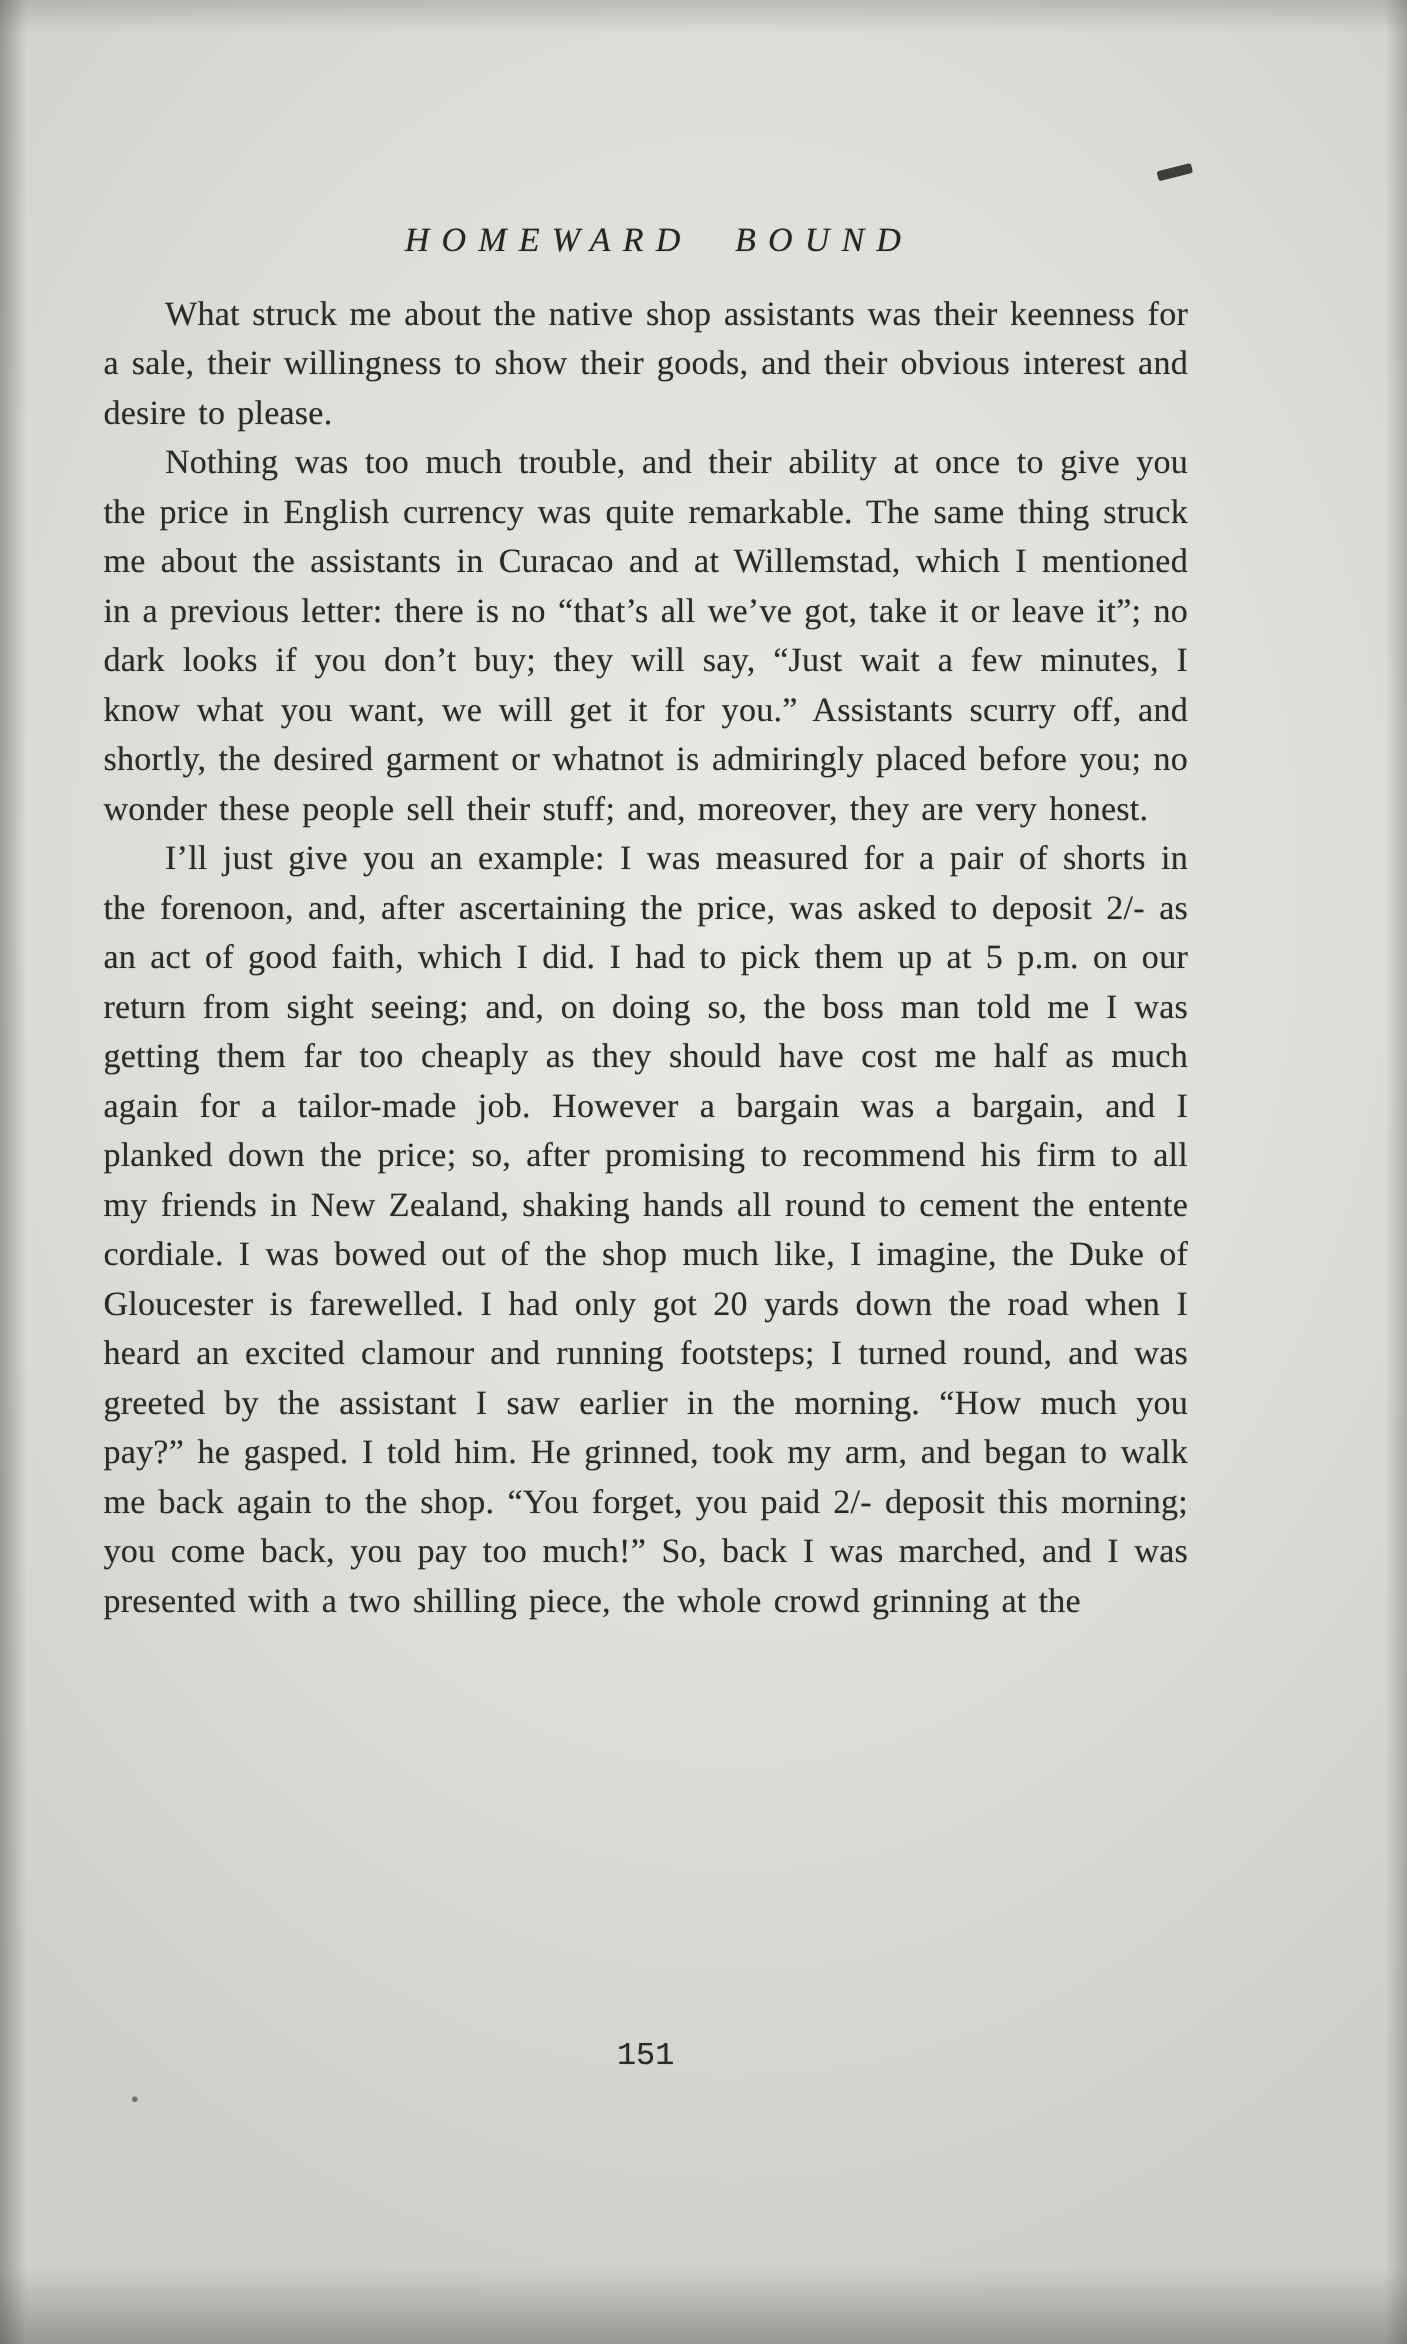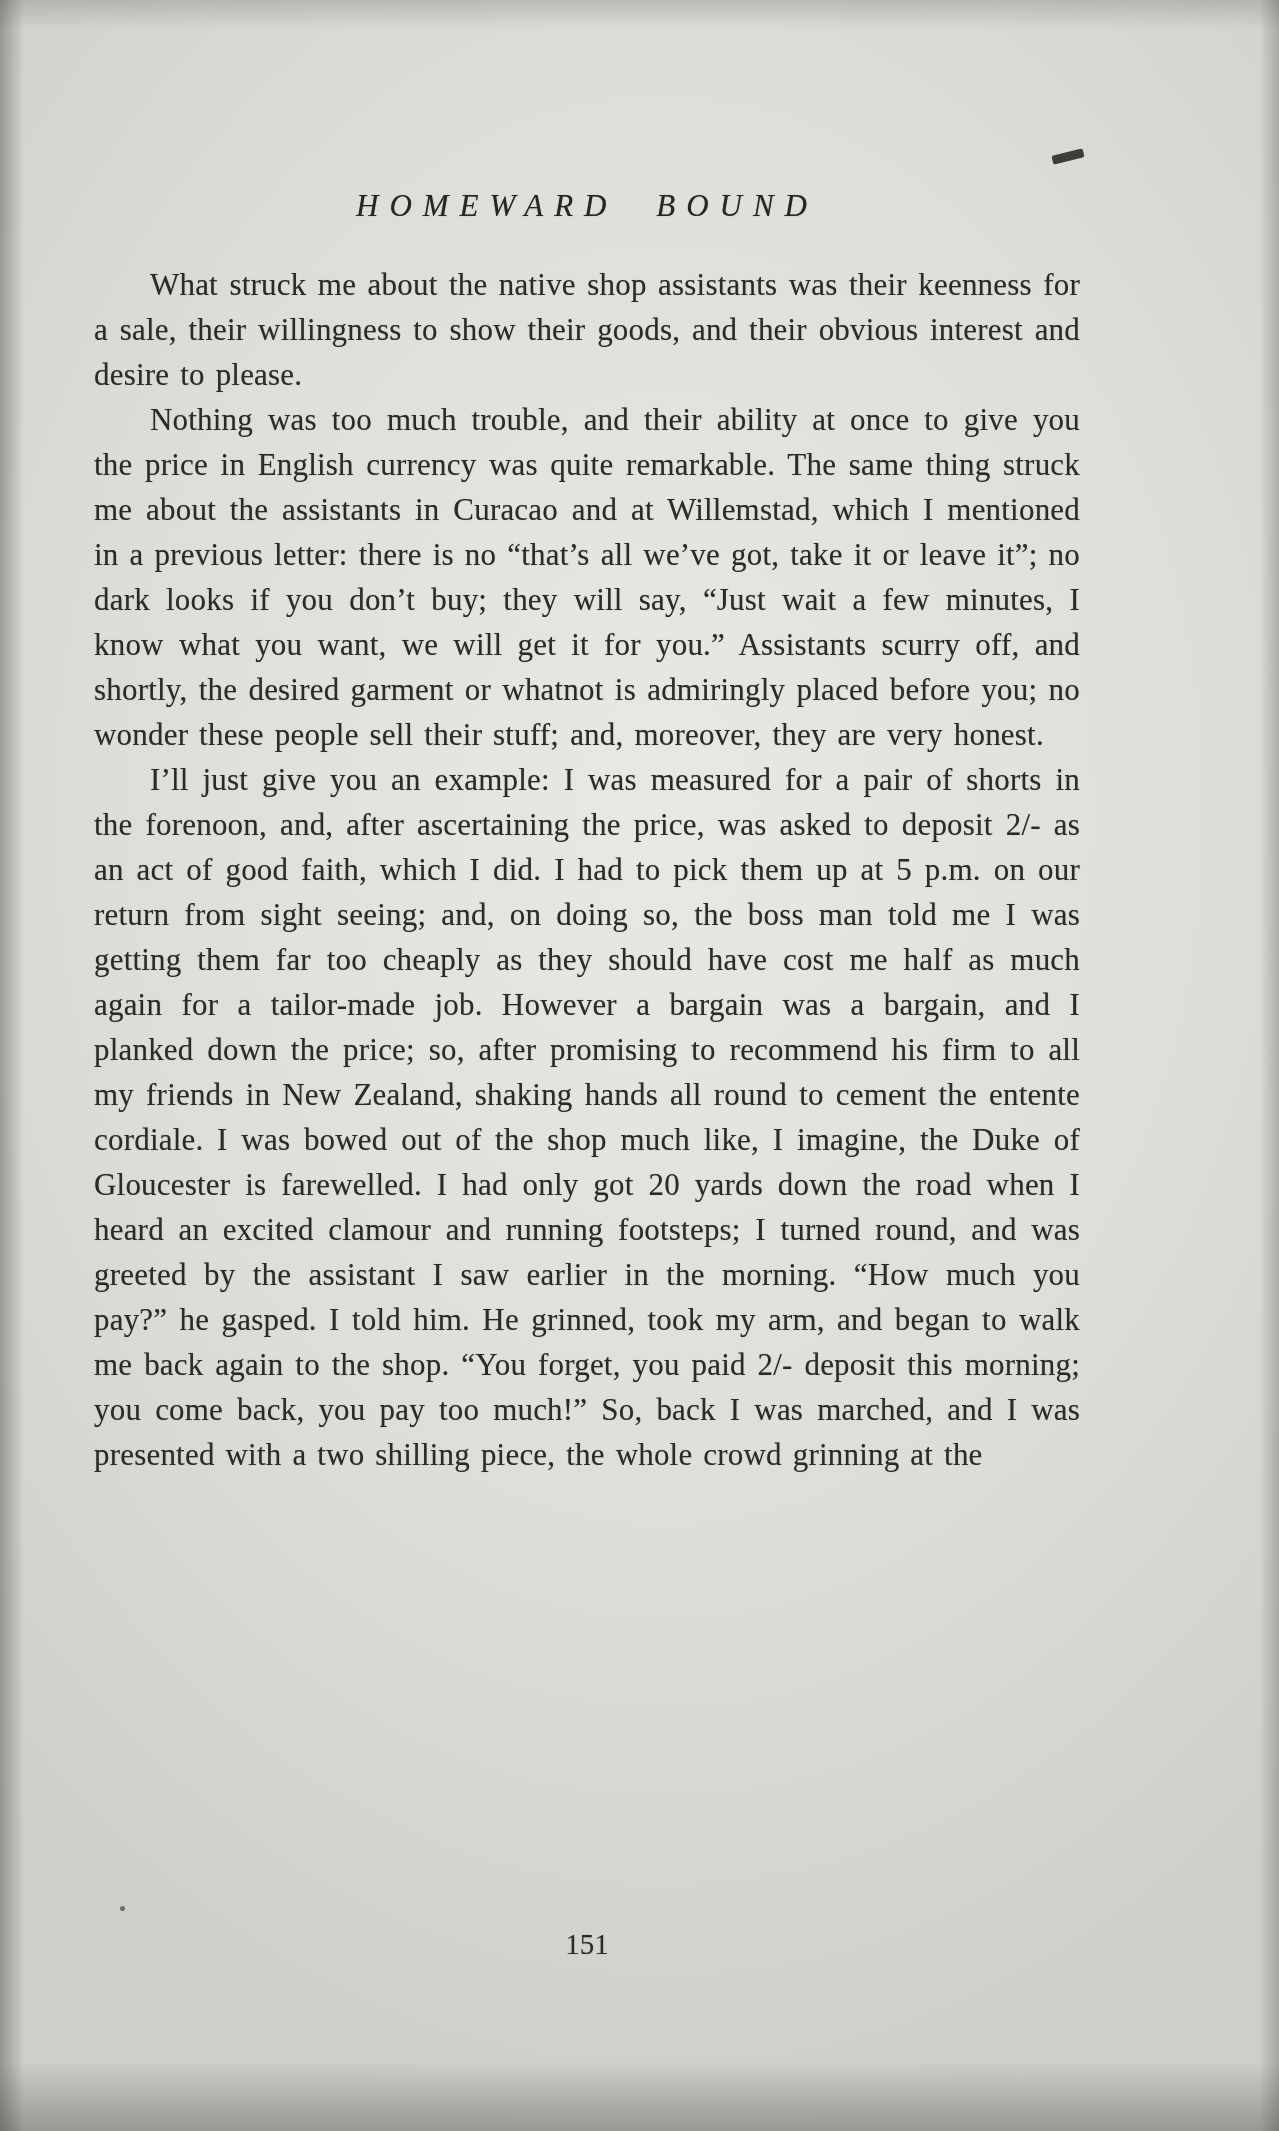--- a/index.html
+++ b/index.html
@@ -18,21 +18,21 @@
       linear-gradient(270deg, rgba(55,55,52,0.28) 0px, rgba(55,55,52,0) 20px),
       linear-gradient(180deg, rgba(55,55,52,0.20) 0px, rgba(55,55,52,0) 30px),
       linear-gradient(0deg, rgba(35,35,33,0.32) 0px, rgba(35,35,33,0) 70px),
       radial-gradient(ellipse 78% 62% at 52% 38%, #e9e8e4 0%, #deddd9 55%, #cfceca 100%);
   }
   .title {
     position: absolute;
     top: 188px;
     left: 94px;
     width: 986px;
-    margin: 0;
+    margin: 12px;
     text-align: center;
     font-style: italic;
     font-weight: normal;
     font-size: 31px;
     letter-spacing: 11px;
     word-spacing: 20px;
     color: #26251f;
     text-shadow: 0 0 1px rgba(38,37,31,0.45);
   }
   .body-text {
@@ -49,27 +49,28 @@
     text-shadow: 0 0 1px rgba(43,42,35,0.35);
   }
   .para {
     margin: 0;
     text-indent: 56px;
   }
   .para .italic {
   }
   .page-number {
     position: absolute;
-    top: 1928px;
+    top: 1852px;
     left: 94px;
     width: 986px;
     text-align: center;
     font-size: 29px;
     color: #2b2a23;
     text-shadow: 0 0 1px rgba(43,42,35,0.35);
+    font-family: Liberation Mono, monospace;
   }
   .ink-mark-top-right {
     position: absolute;
     left: 1052px;
     top: 152px;
     width: 32px;
     height: 9px;
     background: #21211d;
     border-radius: 2px;
     transform: rotate(-14deg);

